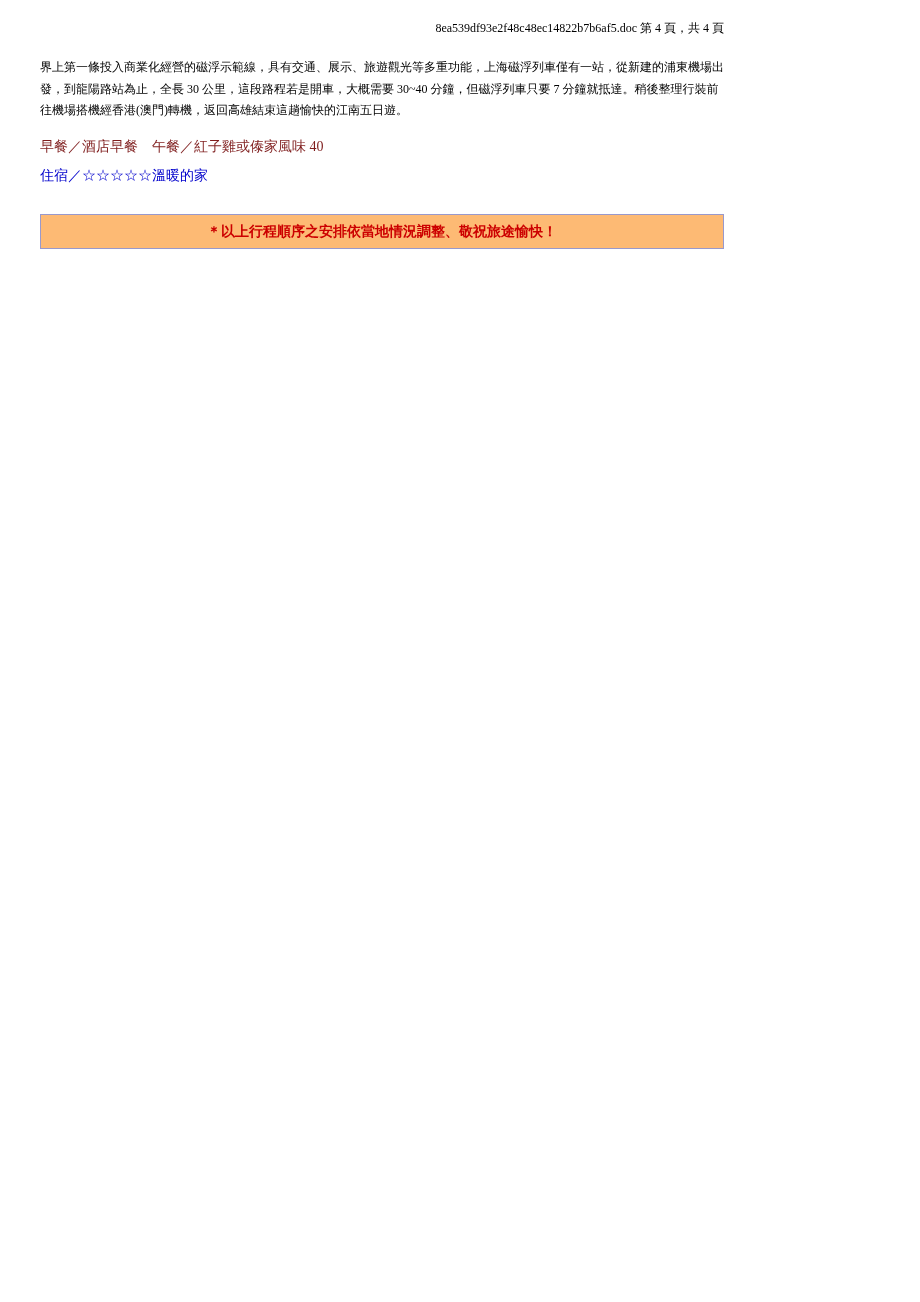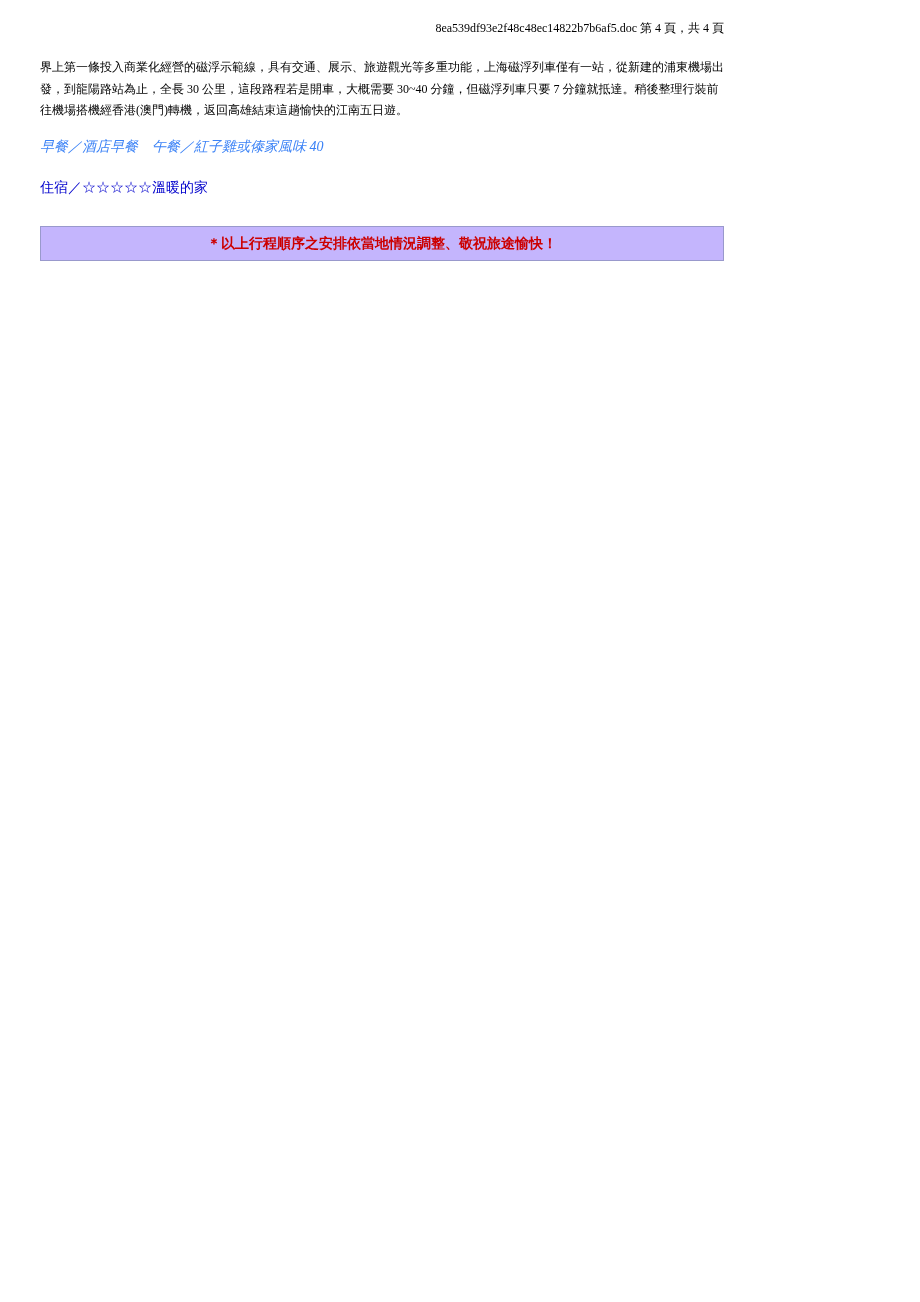--- a/index.html
+++ b/index.html
@@ -35,35 +35,34 @@
 
     .main-text {
       font-size: 12px;
       line-height: 1.8;
       color: #000000;
       margin-bottom: 12px;
     }
 
     .meal-info {
       font-size: 14px;
-      color: #3b82f6;
-      margin-bottom: 16px;
+      color: #7f1d1d;
+      margin-bottom: 4px;
       line-height: 1.8;
-      font-style: italic;
     }
 
     .accommodation-info {
       font-size: 14px;
       color: #0000cc;
       margin-bottom: 26px;
       line-height: 1.8;
     }
 
     .notice-bar {
-      background-color: #c4b5fd;
+      background-color: #fdba74;
       border: 1px solid #9999cc;
       text-align: center;
       padding: 4px 8px;
       font-size: 14px;
       color: #cc0000;
       font-weight: bold;
       line-height: 1.8;
       margin-top: 4px;
     }
 

